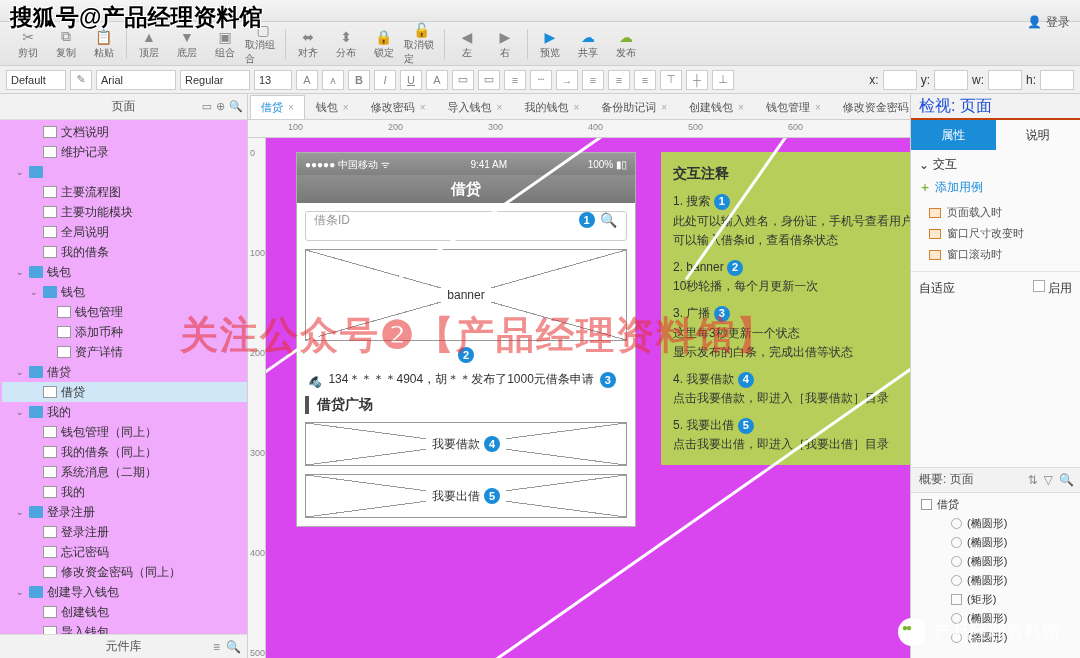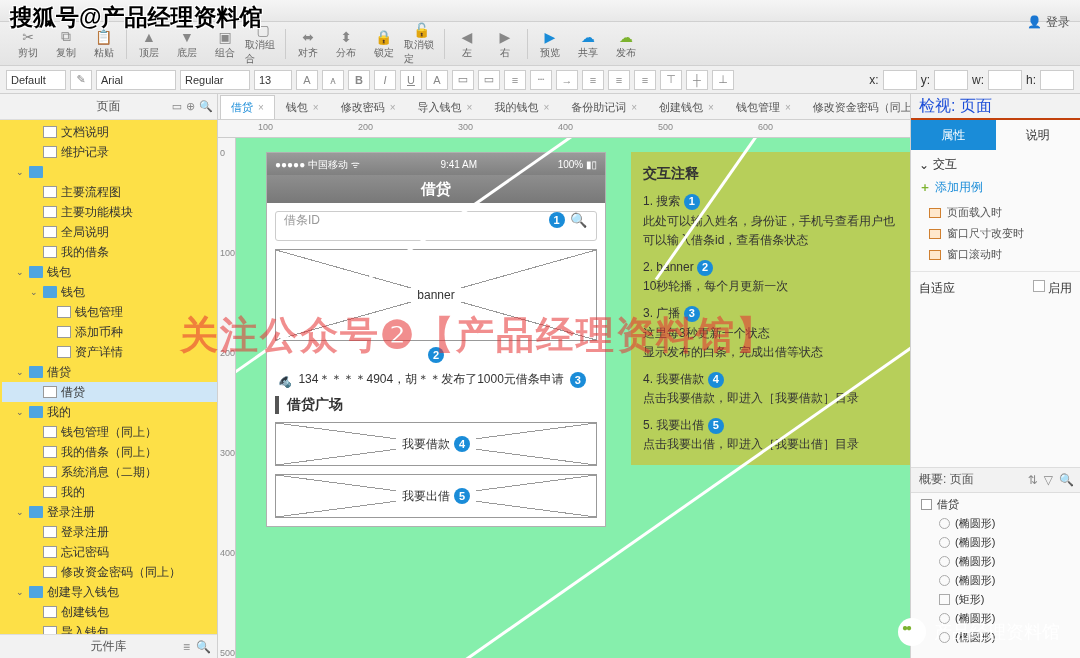--- a/index.html
+++ b/index.html
@@ -26,21 +26,21 @@
 
 .format-bar { height: 28px; background: #f0f0f0; border-bottom: 1px solid #d0d0d0; display: flex; align-items: center; padding: 0 6px; gap: 4px; }
 .fmt-select { height: 20px; border: 1px solid #ccc; background: #fff; font-size: 11px; padding: 0 4px; min-width: 60px; display: flex; align-items: center; }
 .fmt-btn { width: 22px; height: 20px; border: 1px solid #ccc; background: #fff; font-size: 11px; display: flex; align-items: center; justify-content: center; color: #888; }
 .spacer { flex: 1; }
 
 
 .layout { display: flex; height: 564px; }
 
 
-.left-panel { width: 218px; background: #fde047; border-right: 1px solid #d0d0d0; display: flex; flex-direction: column; }
+.left-panel { width: 248px; background: #f0abfc; border-right: 1px solid #d0d0d0; display: flex; flex-direction: column; }
 .panel-header { height: 26px; display: flex; align-items: center; justify-content: center; border-bottom: 1px solid #ddd; background: #f2f2f2; font-size: 12px; color: #555; position: relative; }
 .panel-header .tools { position: absolute; right: 4px; display: flex; gap: 4px; font-size: 11px; color: #888; }
 .tree { flex: 1; overflow: auto; padding: 2px 0 2px 2px; }
 .tree-item { display: flex; align-items: center; height: 20px; padding-left: 8px; gap: 4px; cursor: pointer; font-size: 12px; color: #333; }
 .tree-item.lvl1 { padding-left: 14px; }
 .tree-item.lvl2 { padding-left: 28px; }
 .tree-item.lvl3 { padding-left: 42px; }
 .tree-item.selected { background: #cfe6f7; }
 .tree-caret { width: 9px; font-size: 9px; color: #666; }
 .tree-icon { width: 14px; height: 12px; }
@@ -53,21 +53,21 @@
 .center { flex: 1; display: flex; flex-direction: column; background: #e6e6e6; position: relative; overflow: hidden; }
 .tabs { height: 26px; background: #f2f2f2; border-bottom: 1px solid #d0d0d0; display: flex; align-items: flex-end; padding-left: 2px; overflow: hidden; }
 .tab { height: 24px; padding: 0 10px; display: flex; align-items: center; gap: 5px; font-size: 11px; color: #555; border: 1px solid transparent; border-bottom: none; white-space: nowrap; }
 .tab.active { background: #fff; border-color: #ccc; color: #1a8cd8; }
 .tab .x { color: #aaa; font-size: 10px; }
 .ruler-h { height: 18px; background: #f5f5f5; border-bottom: 1px solid #ccc; position: relative; font-size: 9px; color: #888; }
 .ruler-h span { position: absolute; top: 2px; }
 .ruler-v { width: 18px; background: #f5f5f5; border-right: 1px solid #ccc; position: relative; font-size: 9px; color: #888; }
 .ruler-v span { position: absolute; left: 2px; transform: none; }
 .canvas-wrap { flex: 1; display: flex; }
-.canvas { flex: 1; position: relative; overflow: hidden; background: #86efac; }
+.canvas { flex: 1; position: relative; overflow: hidden; background: #d946ef; }
 
 
 .mockup { position: absolute; left: 30px; top: 14px; width: 340px; background: #fff; border: 1px solid #b0b0b0; }
 .statusbar { height: 22px; background: linear-gradient(#9a9a9a,#808080); color: #fff; display: flex; align-items: center; justify-content: space-between; padding: 0 8px; font-size: 10px; }
 .navbar { height: 28px; background: linear-gradient(#8e8e8e,#787878); color: #fff; display: flex; align-items: center; justify-content: center; font-size: 15px; font-weight: bold; }
 .searchbox { margin: 8px; height: 30px; border: 1px solid #ccc; border-radius: 3px; display: flex; padding: 0 8px; color: #999; background:#fff; }
 .searchbox .badge { margin-left: auto; }
 .searchbox .mag { margin-left: 6px; font-size: 14px; color: #555; }
 .xbox { margin: 8px; border: 1px solid #999; position: relative; display: flex; align-items: center; justify-content: center; background:#fff; }
 .xbox::before, .xbox::after { content: ""; position: absolute; left: 0; right: 0; top: 0; bottom: 0; }
@@ -103,21 +103,21 @@
 .event-item { display: flex; align-items: center; gap: 6px; padding: 3px 0 3px 10px; font-size: 11px; color: #555; }
 .event-item .eico { width: 12px; height: 10px; border: 1px solid #d08030; background: #ffe8cc; }
 .more-events { font-size: 12px; padding: 4px 8px; color: #333; cursor:pointer; }
 .adaptive { padding: 8px; font-size: 12px; display: flex; align-items: center; justify-content: space-between; }
 .checkbox { width: 12px; height: 12px; border: 1px solid #aaa; background: #fff; display:inline-block; }
 
 .outline-header { height: 26px; border-top: 1px solid #ddd; border-bottom: 1px solid #ddd; display: flex; align-items: center; padding: 0 8px; background: #f2f2f2; font-size: 12px; color: #555; position:relative; }
 .outline-header .tools { position:absolute; right:6px; display:flex; gap:6px; color:#888; }
 .outline { flex: 1; overflow: auto; padding: 2px 0; }
 .out-item { display: flex; align-items: center; gap: 5px; height: 19px; padding-left: 10px; font-size: 11px; color: #333; }
-.out-item.lvl2 { padding-left: 28px; }
+.out-item.lvl2 { padding-left: 40px; }
 .out-ico { width: 11px; height: 11px; border: 1px solid #aaa; }
 .out-ico.ellipse { border-radius: 50%; }
 .out-ico.rect { border-radius: 0; }
 .out-ico.page { border: 1px solid #999; background:#fff; }
 
 .login-btn { position: absolute; right: 10px; top: 0; height: 44px; display: flex; align-items: center; gap: 4px; font-size: 12px; color: #555; }
 </style>
 </head>
 <body>
 

